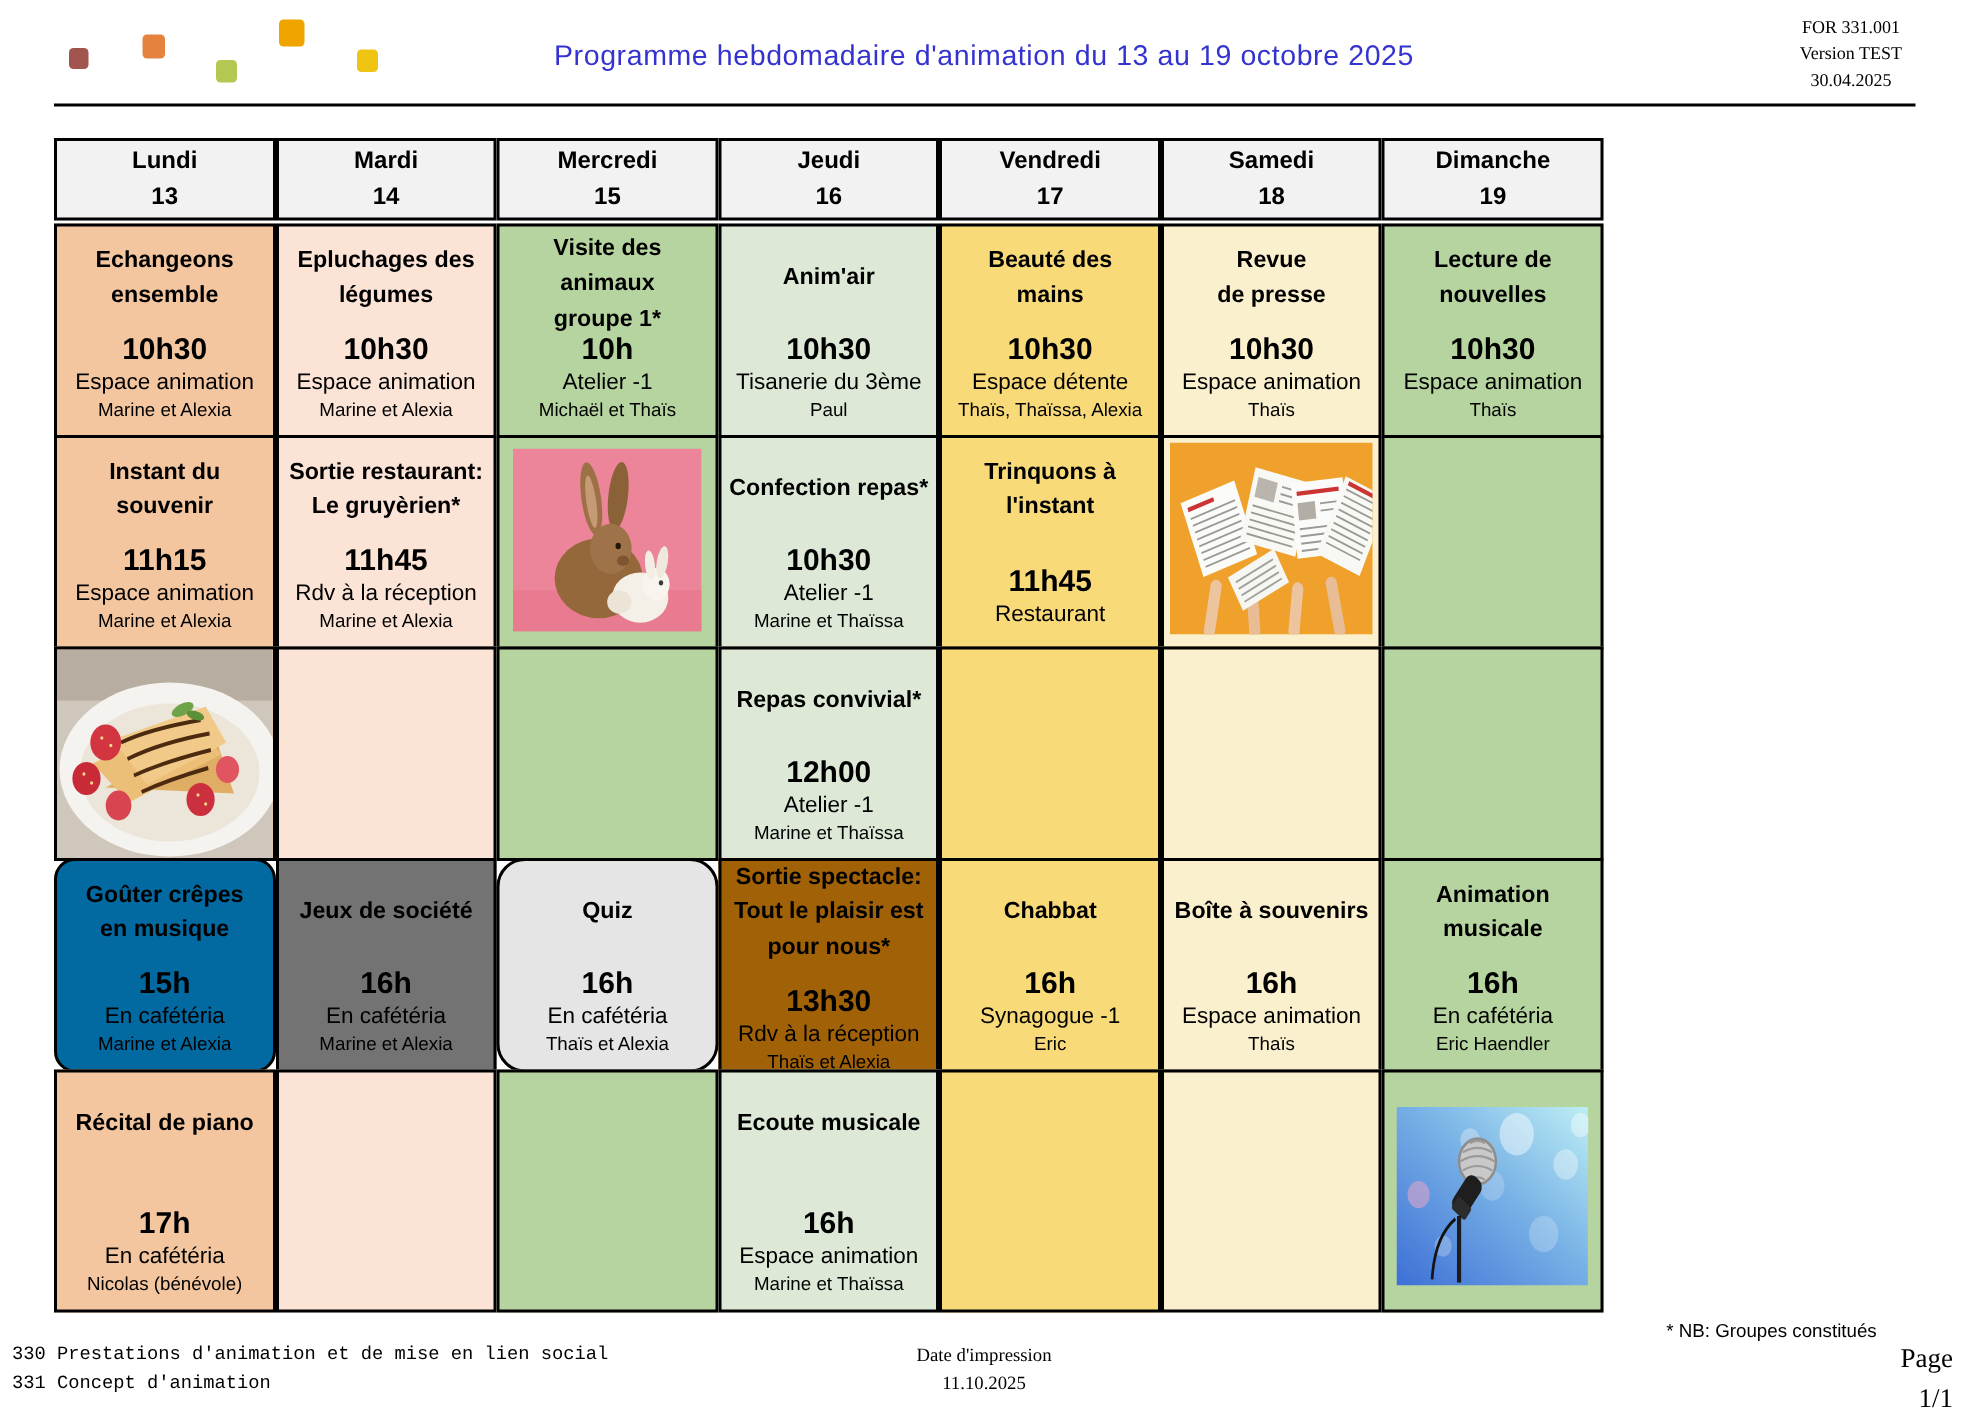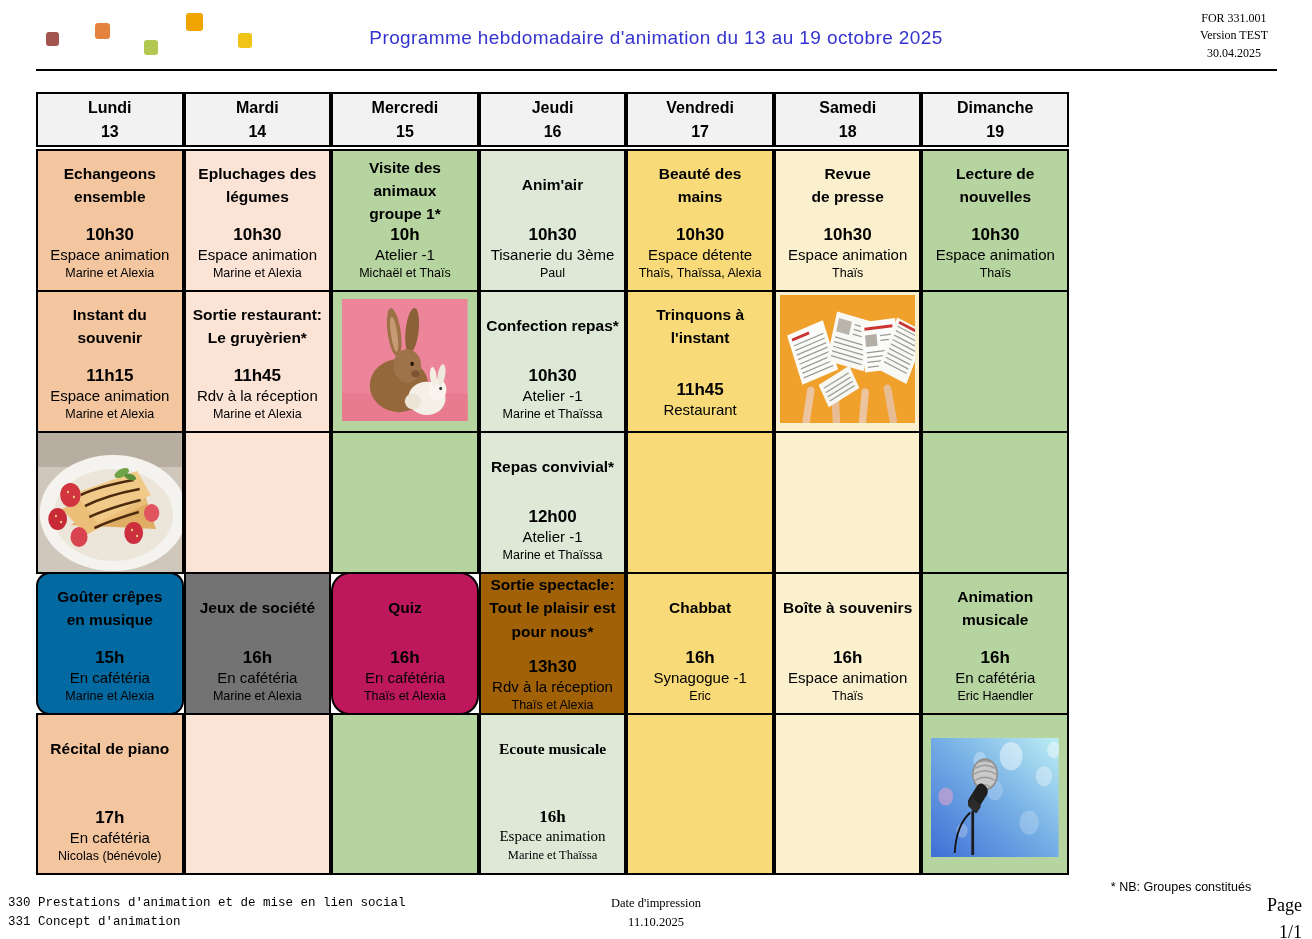--- a/index.html
+++ b/index.html
@@ -36,21 +36,21 @@
     box-sizing:border-box;border:2px solid #000;height:143px;
     display:flex;flex-direction:column;text-align:center;overflow:hidden;
   }
   .cell + .cell{margin-top:-2px;}
   .cell.last{height:162px;}
   .a-title{
     font-weight:bold;font-size:15.5px;line-height:1.5;white-space:pre-line;
     min-height:58px;display:flex;align-items:center;justify-content:center;padding:5px 3px 0;
   }
   .a-bottom{margin-top:auto;padding-bottom:10px;}
-  .a-time{font-weight:bold;font-size:17px;}
+  .a-time{font-weight:bold;font-size:20px;}
   .a-loc{font-size:15px;margin-top:1px;}
   .a-staff{font-size:12.5px;margin-top:3px;}
   .photo-full{width:100%;height:100%;display:block;}
   .photo-rabbit{display:block;margin:7px 9px 10px;width:calc(100% - 18px);height:calc(100% - 17px);}
   .photo-news{display:block;margin:3px 4px 8px;width:calc(100% - 8px);height:calc(100% - 11px);}
   .photo-mic{display:block;margin:23px 8px 16px;width:calc(100% - 16px);height:calc(100% - 39px);}
 
   
   .footnote{position:absolute;left:1086px;top:880px;width:190px;text-align:center;font-size:12.5px;}
   .f-left{position:absolute;left:8px;top:894px;font-family:Liberation Mono, monospace;font-size:12.5px;line-height:1.5;}
@@ -207,21 +207,21 @@
         <ellipse cx="90" cy="76" rx="5" ry="3.5" fill="#7d5530"></ellipse>
         <ellipse cx="104" cy="101" rx="23" ry="17" fill="#f5f0e7"></ellipse>
         <circle cx="117" cy="92" r="11" fill="#f9f5ee"></circle>
         <ellipse cx="122" cy="77" rx="4.5" ry="11" fill="#efe8dc" transform="rotate(12 122 77)"></ellipse>
         <ellipse cx="112" cy="79" rx="4" ry="10" fill="#f3ede3" transform="rotate(-8 112 79)"></ellipse>
         <circle cx="121" cy="91" r="1.8" fill="#3a3a3a"></circle>
         <ellipse cx="87" cy="104" rx="10" ry="8" fill="#ece4d6"></ellipse>
       </svg>
     </div>
     <div class="cell" style="background-color: rgb(182, 212, 160);"></div>
-    <div class="cell" style="background-color: #be185d; border-radius: 19px;">
+    <div class="cell" style="background-color: #e5e5e5; border-radius: 19px;">
       <div class="a-title">Quiz</div>
       <div class="a-bottom">
         <div class="a-time">16h</div>
         <div class="a-loc">En cafétéria</div>
         <div class="a-staff">Thaïs et Alexia</div>
       </div>
     </div>
     <div class="cell last" style="background-color: rgb(182, 212, 160);"></div>
   </div>
 
@@ -257,21 +257,21 @@
     <div class="cell" style="background-color: #a16207; gap: 20px;">
       <div class="a-title">Sortie spectacle:
 Tout le plaisir est
 pour nous*</div>
       <div class="a-bottom">
         <div class="a-time">13h30</div>
         <div class="a-loc">Rdv à la réception</div>
         <div class="a-staff">Thaïs et Alexia</div>
       </div>
     </div>
-    <div class="cell last" style="background-color: rgb(221, 233, 214); font-family: Liberation Serif, serif;">
+    <div class="cell last" style="background-color: rgb(221, 233, 214);">
       <div class="a-title">Ecoute musicale</div>
       <div class="a-bottom">
         <div class="a-time">16h</div>
         <div class="a-loc">Espace animation</div>
         <div class="a-staff">Marine et Thaïssa</div>
       </div>
     </div>
   </div>
 
   <div class="col">

